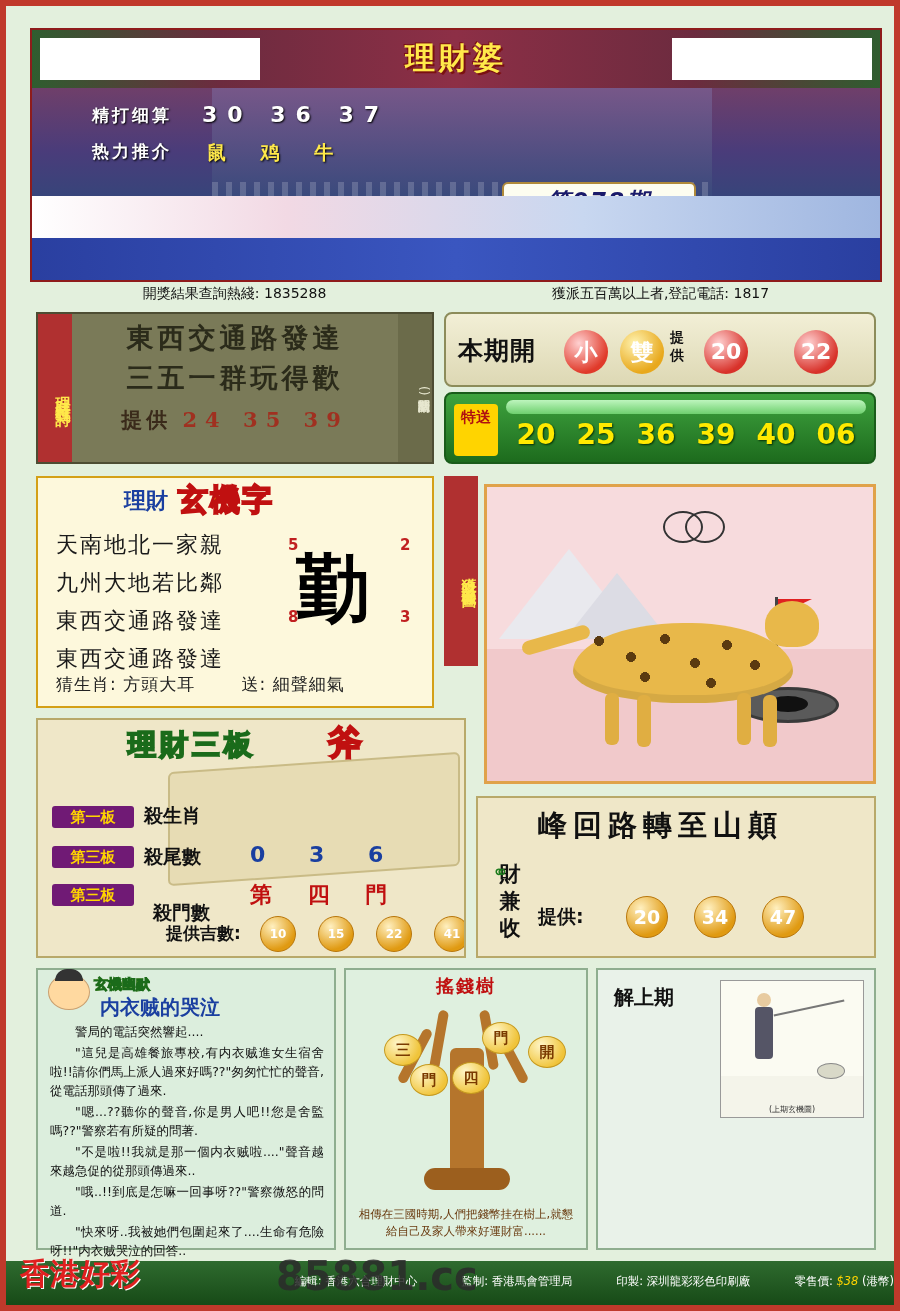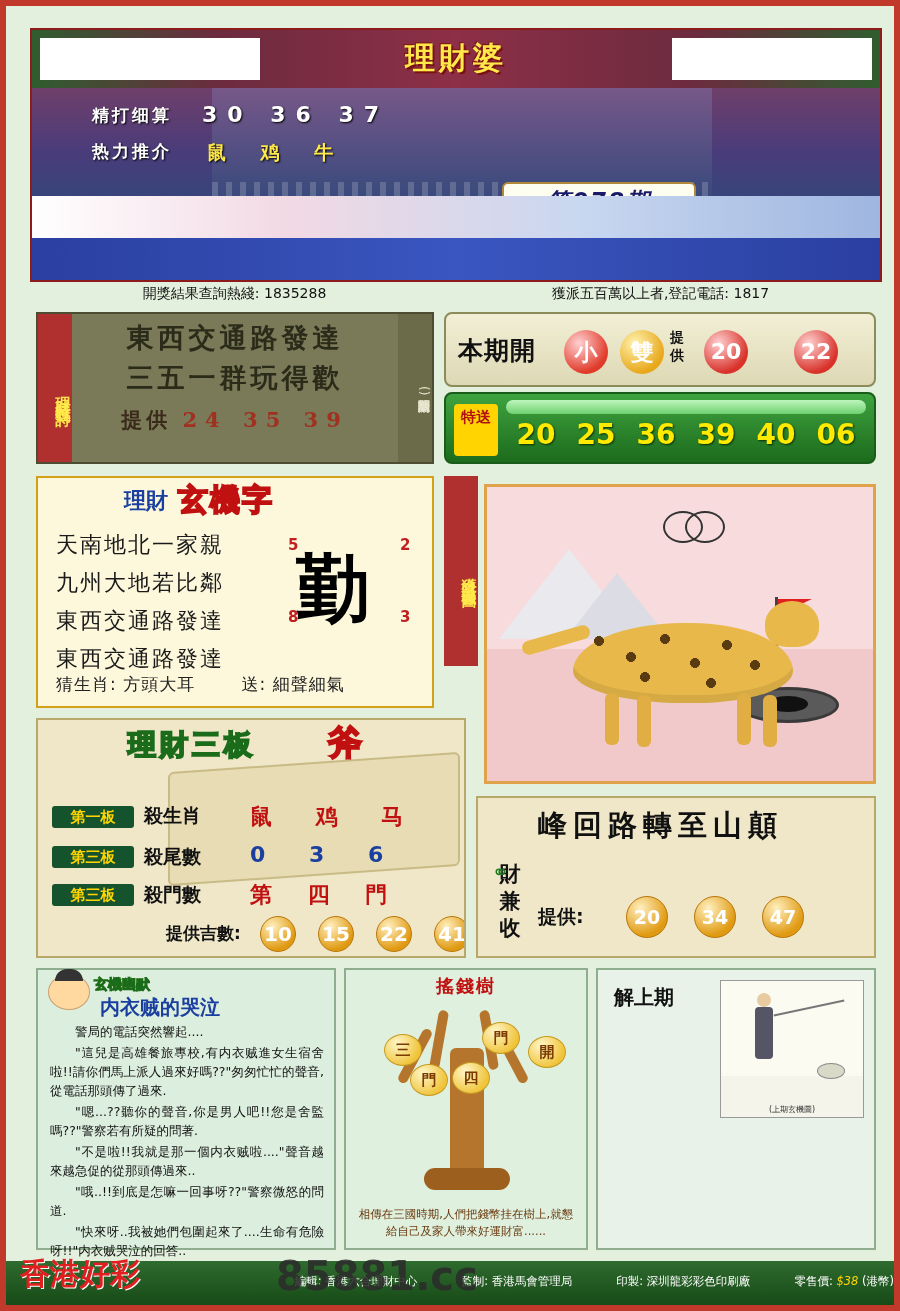--- a/index.html
+++ b/index.html
@@ -265,35 +265,35 @@
   .axe-title2{
     position:absolute;left:290px;top:0px;font-size:34px;font-weight:bold;color:#ffd400;
     -webkit-text-stroke:2px #c01010;
   }
   .scroll-bg{
     position:absolute;left:130px;top:42px;width:288px;height:110px;
     background:#e7dcb4;border:2px solid #c9bb86;transform:skewY(-4deg);
     border-radius:6px;
   }
   .row-tag{
-    position:absolute;left:14px;width:82px;height:22px;background:#14532d;color:#ffd400;
+    position:absolute;left:14px;width:82px;height:22px;background:#701a75;color:#ffd400;
     font-size:15px;font-weight:bold;text-align:center;line-height:22px;border-radius:3px;
   }
   .rt1{top:86px;}.rt2{top:126px;}.rt3{top:164px;}
   .row-lbl{position:absolute;left:106px;font-size:19px;font-weight:bold;color:#111;}
-  .rl1{top:83px;}.rl2{top:124px;}.rl3{top:162px;}
+  .rl1{top:83px;}.rl2{top:124px;}.rl3{top:180px;margin-left:9px;}
   .row-val{position:absolute;left:212px;font-size:22px;font-weight:bold;color:#c01010;letter-spacing:18px;}
   .rv1{top:82px;}
   .rv2{top:122px;color:#1a3fa0;}
   .rv3{top:160px;color:#c01010;letter-spacing:14px;}
   .lucky-lbl{position:absolute;left:128px;top:202px;font-size:17px;font-weight:bold;color:#111;}
   .lucky-balls{position:absolute;left:222px;top:196px;display:flex;gap:22px;}
   .lucky-balls span{
     width:34px;height:34px;line-height:34px;border-radius:50%;text-align:center;
-    color:#fff;font-size:20px;font-weight:bold;
+    color:#fff;font-size:12px;font-weight:bold;
     background:radial-gradient(circle at 34% 28%,#fff0c0,#e09a12 70%);
     border:1px solid #b8760a;
   }
   
   .couplet{
     position:absolute;left:470px;top:790px;width:400px;height:162px;
     background:#efe7c8;border:2px solid #b8a96a;box-sizing:border-box;
   }
   .cp-side{
     position:absolute;left:6px;top:6px;width:40px;height:148px;
@@ -520,21 +520,20 @@
     <div class="leg lg4"></div>
   </div>
 
   <div class="axe-box">
     <div class="scroll-bg"></div>
     <div class="axe-title">理財三板</div>
     <div class="axe-title2">斧</div>
 
     <div class="row-tag rt1">第一板</div>
     <div class="row-lbl rl1">殺生肖</div>
-    <div class="row-val rv1">鼠 鸡 马</div>
 
     <div class="row-tag rt2">第三板</div>
     <div class="row-lbl rl2">殺尾數</div>
     <div class="row-val rv2">0 3 6</div>
 
     <div class="row-tag rt3">第三板</div>
     <div class="row-lbl rl3">殺門數</div>
     <div class="row-val rv3">第 四 門</div>
 
     <div class="lucky-lbl">提供吉數:</div>

